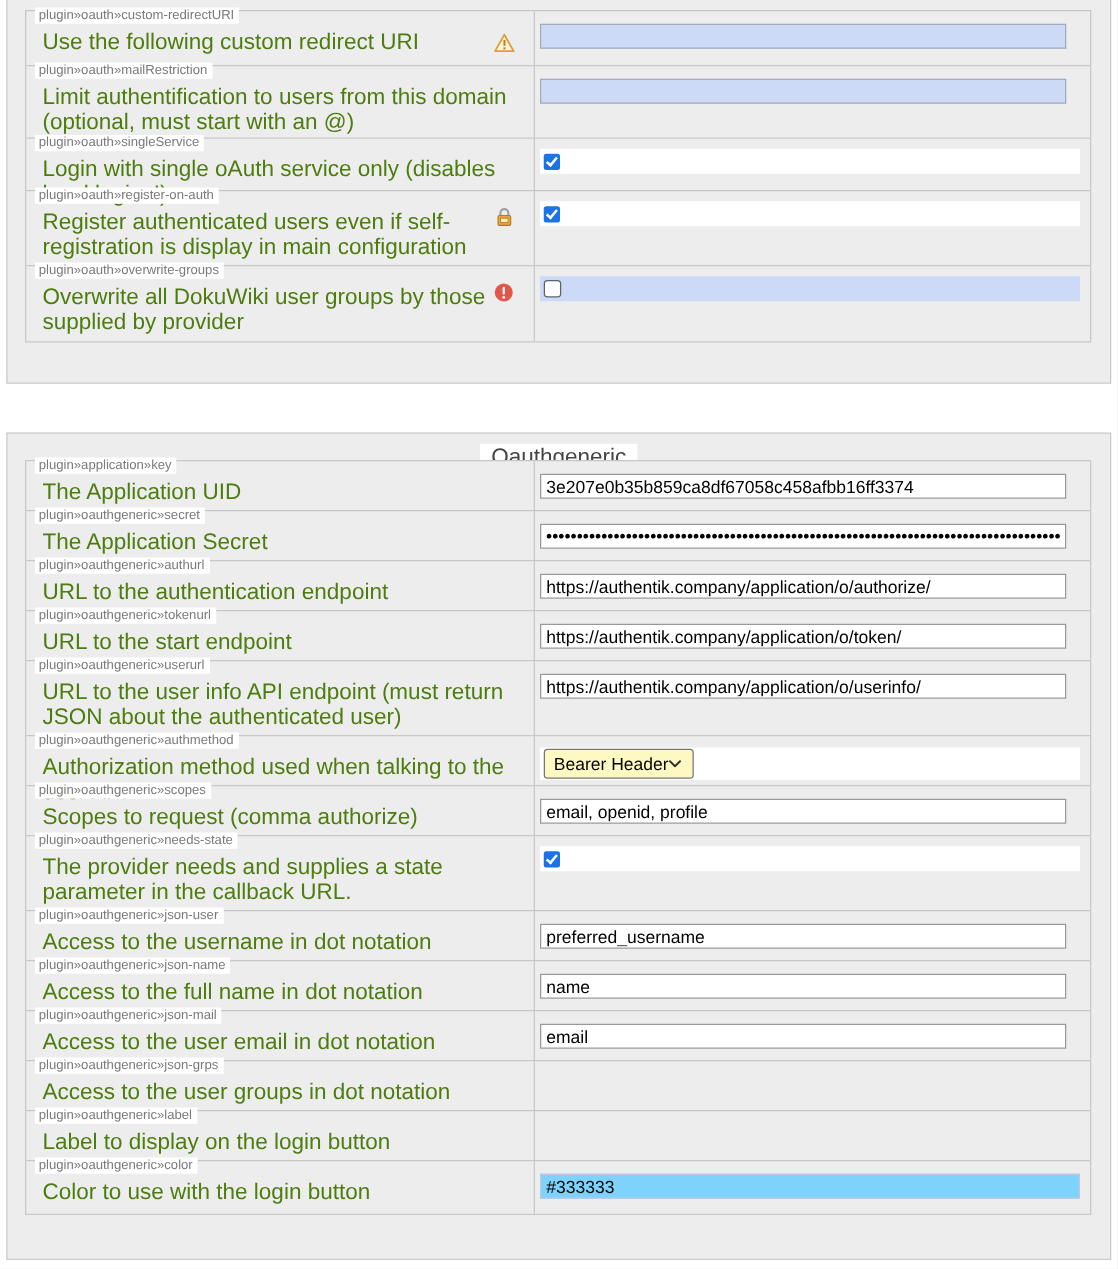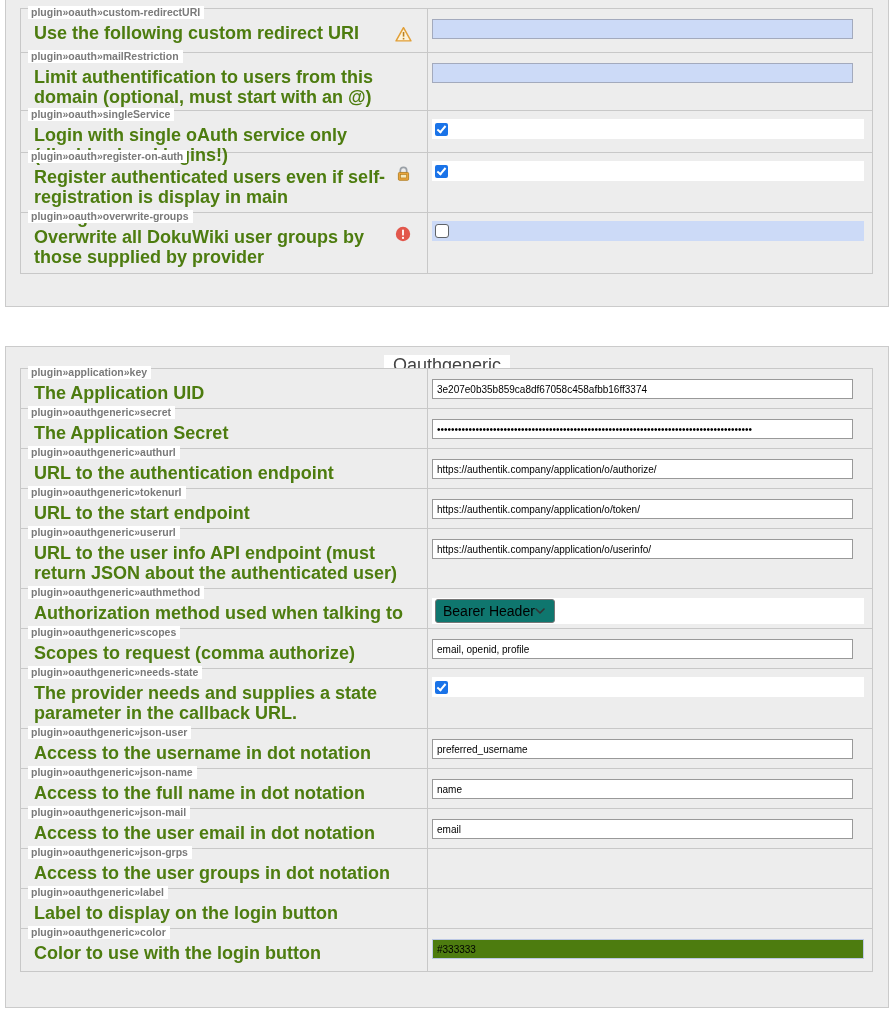--- a/index.html
+++ b/index.html
@@ -18,52 +18,52 @@
     background:#ffffff;padding:0 9px;font-size:18px;color:#444;white-space:nowrap;margin-top:20px;
   }
   .settings-table{
     position:absolute;left:14px;width:853px;
     border:1px solid #c8c8c8;box-sizing:border-box;background:#ededed;
   }
   #group-oauth .settings-table{top:15px;}
   #group-oauthgeneric .settings-table{top:21px;}
   .row{display:flex;border-bottom:1px solid #c8c8c8;box-sizing:border-box;}
   .row:last-child{border-bottom:none;}
-  .cell-label{width:407px;border-right:1px solid #c8c8c8;position:relative;box-sizing:border-box;font-weight:bold;}
+  .cell-label{width:407px;border-right:1px solid #c8c8c8;position:relative;box-sizing:border-box;}
   .cell-input{flex:1;position:relative;}
   .outkey{
     position:absolute;left:7px;top:-3px;background:#ffffff;color:#7a7a7a;
     font-size:10.5px;line-height:12px;padding:0 4px 1px 3px;white-space:nowrap;z-index:2;
   }
   .lbl{padding:14px 4px 6px 13px;font-size:18px;line-height:20px;color:#4d7c0f;}
   .has-icon .lbl{padding-right:38px;}
   .icon{position:absolute;right:15px;width:17px;height:17px;}
   .txt{
     display:block;width:421px;height:20px;margin:10px 0 0 4px;box-sizing:border-box;
     border:1px solid #999;background:#fff;color:#000;
-    font-family:"Liberation Sans",sans-serif;font-size:10px;padding:1px 4px;
+    font-family:"Liberation Sans",sans-serif;font-size:14px;padding:1px 4px;
   }
   .txt.default{background:#ccdaf7;border-color:#a3aabd;}
   .txt.secret{letter-spacing:0;}
-  .txt.color-input{width:432px;border:1px solid #bcc8e4;background:#4d7c0f;}
+  .txt.color-input{width:432px;border:1px solid #bcc8e4;background:#7dd3fc;}
   .strip{
     width:432px;height:20px;margin:8px 0 0 4px;background:#ffffff;
     display:flex;align-items:center;
   }
   .strip.default{background:#ccdaf7;}
   .strip.sel-strip{height:26px;margin-top:9px;}
   .cb{width:13px;height:13px;margin-left:3px;border-radius:2px;position:relative;box-sizing:border-box;}
   .cb[data-checked="true"]{background:#1a73e8;}
   .cb[data-checked="true"]::after{
     content:"";position:absolute;left:4px;top:1px;width:3px;height:7px;
     border:solid #fff;border-width:0 2px 2px 0;transform:rotate(40deg);
   }
   .cb[data-checked="false"]{background:#fff;border:1px solid #5f6368;border-radius:3px;width:14px;height:14px;}
   .select{
-    margin-left:3px;height:22px;border:1px solid #767676;border-radius:3px;background:#0f766e;
+    margin-left:3px;height:22px;border:1px solid #767676;border-radius:3px;background:#fef9c3;
     display:inline-flex;align-items:center;padding:0 9px 0 7px;font-size:14px;color:#000;
   }
   .chev{display:inline-flex;align-items:center;}
 </style>
 </head>
 <body>
 
 <div class="group" id="group-oauth">
   <div class="settings-table">
 

